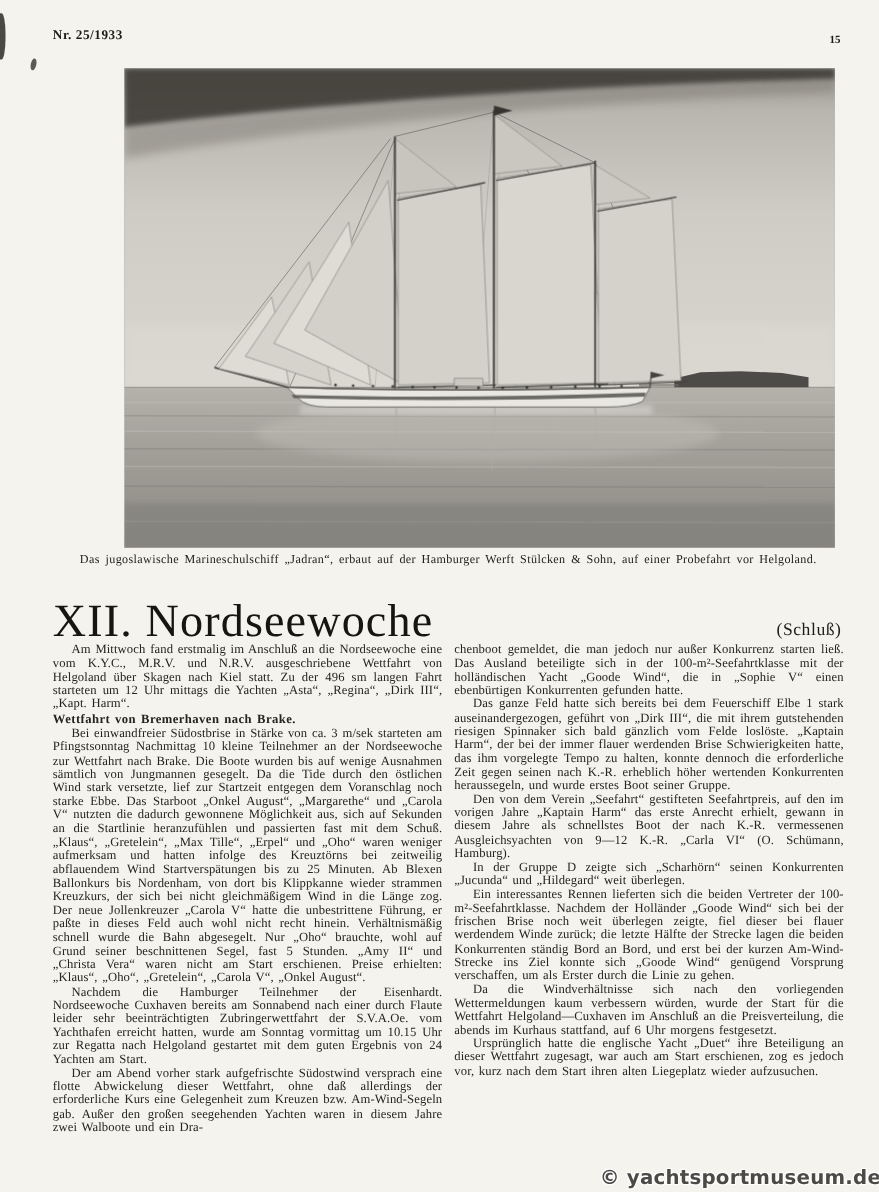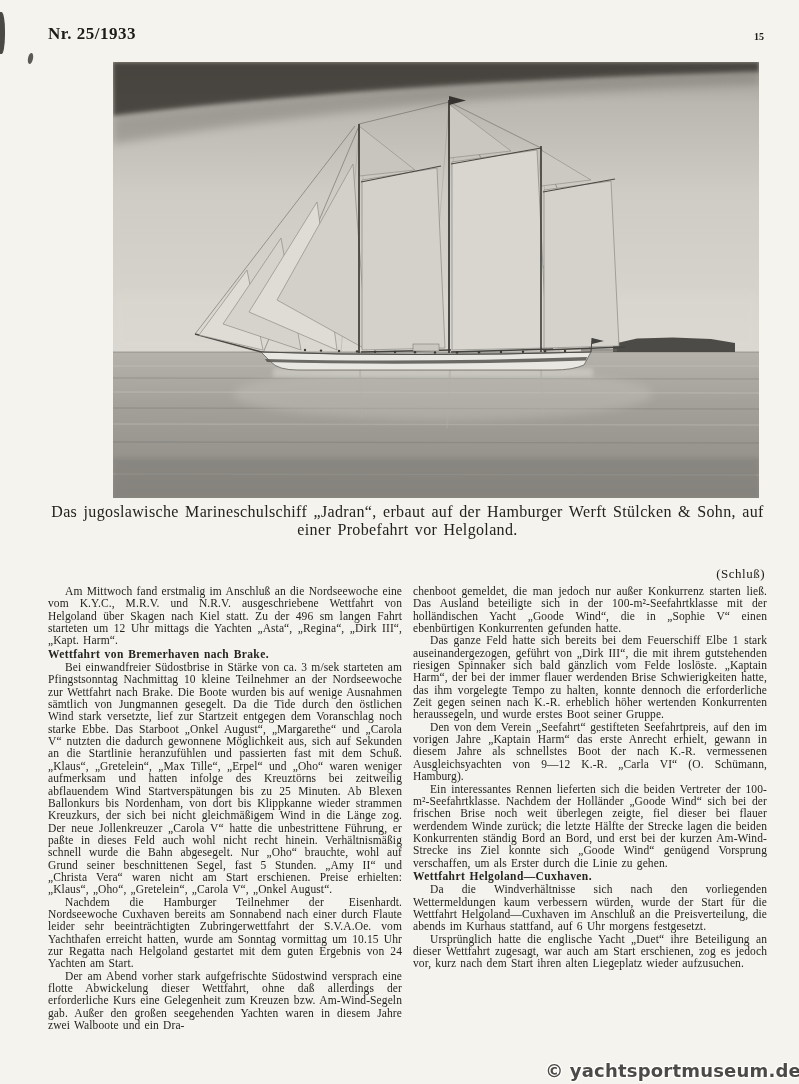--- a/index.html
+++ b/index.html
@@ -4,42 +4,42 @@
 <style>
   html,body{margin:0;padding:0;}
   body{
     width:799px;height:1084px;position:relative;overflow:hidden;
     background:#f5f3ed;
     font-family:"Liberation Serif","DejaVu Serif",serif;
     color:#1e1c18;
   }
   
   .pagehead{position:absolute;top:24px;left:48px;right:33px;height:22px;}
-  .issue{position:absolute;left:0;top:0;font-size:17px;font-weight:bold;letter-spacing:.5px;}
+  .issue{position:absolute;left:0;top:0;font-size:12px;font-weight:bold;letter-spacing:.5px;}
   .pageno{position:absolute;right:2px;top:7px;font-size:10px;font-weight:bold;}
   
   .photo{
     position:absolute;left:113px;top:62px;width:646px;height:436px;
     background:#cfccc5;overflow:hidden;
     box-shadow:inset 0 0 46px rgba(55,53,48,.28);
   }
   .photo svg{display:block;}
   
   .caption{
     position:absolute;top:503px;left:40px;right:24px;
-    text-align:center;font-size:16px;letter-spacing:.35px;word-spacing:2px;color:#24221e;
+    text-align:center;font-size:11px;letter-spacing:.35px;word-spacing:2px;color:#24221e;
   }
   
   .titlebar{position:absolute;top:534px;left:48px;right:33px;height:52px;}
   .title{
     position:absolute;left:0;bottom:0;
     font-size:42px;letter-spacing:1px;font-weight:normal;line-height:1;
     color:#171511;
   }
-  .title-suffix{position:absolute;right:1px;bottom:4px;font-size:13px;letter-spacing:.5px;}
+  .title-suffix{position:absolute;right:1px;bottom:4px;font-size:16px;letter-spacing:.5px;}
   
   .columns{
     position:absolute;top:585px;left:48px;right:32px;bottom:0;
     display:flex;gap:11px;overflow:hidden;
   }
   .col{width:354px;overflow:hidden;
     font-size:11.5px;line-height:12.35px;text-align:justify;
     letter-spacing:.1px;word-spacing:1.2px;color:#262420;}
   .col p{margin:0;}
   .para.indent{text-indent:17px;}
@@ -188,37 +188,38 @@
         <circle cx="410" cy="289.7" r="1.2"></circle>
       <circle cx="432" cy="289.3" r="1.2"></circle>
         <circle cx="452" cy="289" r="1.2"></circle>
     </g>
   </svg>
 </div>
 
 <div class="caption">Das jugoslawische Marineschulschiff „Jadran“, erbaut auf der Hamburger Werft Stülcken &amp; Sohn, auf einer Probefahrt vor Helgoland.</div>
 
 <div class="titlebar">
+  <div class="title">XII. Nordseewoche</div>
   <div class="title-suffix">(Schluß)</div>
 </div>
 
 <div class="columns">
   <div class="col">
 
   <p class="para indent"><span class="txt">Am Mittwoch fand erstmalig im Anschluß an die Nordseewoche eine vom K.Y.C., M.R.V. und N.R.V. ausgeschriebene Wettfahrt von Helgoland über Skagen nach Kiel statt. Zu der 496 sm langen Fahrt starteten um 12 Uhr mittags die Yachten „Asta“, „Regina“, „Dirk III“, „Kapt. Harm“.</span></p>
       <p class="subhead"><span class="txt">Wettfahrt von Bremerhaven nach Brake.</span></p>
       <p class="para indent"><span class="txt">Bei einwandfreier Südostbrise in Stärke von ca. 3 m/sek starteten am Pfingstsonntag Nachmittag 10 kleine Teilnehmer an der Nordseewoche zur Wettfahrt nach Brake. Die Boote wurden bis auf wenige Ausnahmen sämtlich von Jungmannen gesegelt. Da die Tide durch den östlichen Wind stark versetzte, lief zur Startzeit entgegen dem Voranschlag noch starke Ebbe. Das Starboot „Onkel August“, „Margarethe“ und „Carola V“ nutzten die dadurch gewonnene Möglichkeit aus, sich auf Sekunden an die Startlinie heranzufühlen und passierten fast mit dem Schuß. „Klaus“, „Gretelein“, „Max Tille“, „Erpel“ und „Oho“ waren weniger aufmerksam und hatten infolge des Kreuztörns bei zeitweilig abflauendem Wind Startverspätungen bis zu 25 Minuten. Ab Blexen Ballonkurs bis Nordenham, von dort bis Klippkanne wieder strammen Kreuzkurs, der sich bei nicht gleichmäßigem Wind in die Länge zog. Der neue Jollenkreuzer „Carola V“ hatte die unbestrittene Führung, er paßte in dieses Feld auch wohl nicht recht hinein. Verhältnismäßig schnell wurde die Bahn abgesegelt. Nur „Oho“ brauchte, wohl auf Grund seiner beschnittenen Segel, fast 5 Stunden. „Amy II“ und „Christa Vera“ waren nicht am Start erschienen. Preise erhielten: „Klaus“, „Oho“, „Gretelein“, „Carola V“, „Onkel August“.</span><span class="sig">Eisenhardt.</span></p>
       <p class="para indent"><span class="txt">Nachdem die Hamburger Teilnehmer der Nordseewoche Cuxhaven bereits am Sonnabend nach einer durch Flaute leider sehr beeinträchtigten Zubringerwettfahrt der S.V.A.Oe. vom Yachthafen erreicht hatten, wurde am Sonntag vormittag um 10.15 Uhr zur Regatta nach Helgoland gestartet mit dem guten Ergebnis von 24 Yachten am Start.</span></p>
       <p class="para indent"><span class="txt">Der am Abend vorher stark aufgefrischte Südostwind versprach eine flotte Abwickelung dieser Wettfahrt, ohne daß allerdings der erforderliche Kurs eine Gelegenheit zum Kreuzen bzw. Am-Wind-Segeln gab. Außer den großen seegehenden Yachten waren in diesem Jahre zwei Walboote und ein Dra-</span></p>
     </div>
   <div class="col">
 
   <p class="para"><span class="txt">chenboot gemeldet, die man jedoch nur außer Konkurrenz starten ließ. Das Ausland beteiligte sich in der 100-m²-Seefahrtklasse mit der holländischen Yacht „Goode Wind“, die in „Sophie V“ einen ebenbürtigen Konkurrenten gefunden hatte.</span></p>
       <p class="para indent"><span class="txt">Das ganze Feld hatte sich bereits bei dem Feuerschiff Elbe 1 stark auseinandergezogen, geführt von „Dirk III“, die mit ihrem gutstehenden riesigen Spinnaker sich bald gänzlich vom Felde loslöste. „Kaptain Harm“, der bei der immer flauer werdenden Brise Schwierigkeiten hatte, das ihm vorgelegte Tempo zu halten, konnte dennoch die erforderliche Zeit gegen seinen nach K.-R. erheblich höher wertenden Konkurrenten heraussegeln, und wurde erstes Boot seiner Gruppe.</span></p>
       <p class="para indent"><span class="txt">Den von dem Verein „Seefahrt“ gestifteten Seefahrtpreis, auf den im vorigen Jahre „Kaptain Harm“ das erste Anrecht erhielt, gewann in diesem Jahre als schnellstes Boot der nach K.-R. vermessenen Ausgleichsyachten von 9—12 K.-R. „Carla VI“ (O. Schümann, Hamburg).</span></p>
+      <p class="para indent"><span class="txt">In der Gruppe D zeigte sich „Scharhörn“ seinen Konkurrenten „Jucunda“ und „Hildegard“ weit überlegen.</span></p>
       <p class="para indent"><span class="txt">Ein interessantes Rennen lieferten sich die beiden Vertreter der 100-m²-Seefahrtklasse. Nachdem der Holländer „Goode Wind“ sich bei der frischen Brise noch weit überlegen zeigte, fiel dieser bei flauer werdendem Winde zurück; die letzte Hälfte der Strecke lagen die beiden Konkurrenten ständig Bord an Bord, und erst bei der kurzen Am-Wind-Strecke ins Ziel konnte sich „Goode Wind“ genügend Vorsprung verschaffen, um als Erster durch die Linie zu gehen.</span></p>
-      <p class="subhead"><span class="txt">Wettfahrt Helgoland—Cuxhaven.</span></p>
       <p class="para indent"><span class="txt">Da die Windverhältnisse sich nach den vorliegenden Wettermeldungen kaum verbessern würden, wurde der Start für die Wettfahrt Helgoland—Cuxhaven im Anschluß an die Preisverteilung, die abends im Kurhaus stattfand, auf 6 Uhr morgens festgesetzt.</span></p>
       <p class="para indent"><span class="txt">Ursprünglich hatte die englische Yacht „Duet“ ihre Beteiligung an dieser Wettfahrt zugesagt, war auch am Start erschienen, zog es jedoch vor, kurz nach dem Start ihren alten Liegeplatz wieder aufzusuchen.</span></p>
     </div>
 </div>
 
 <div class="watermark">© yachtsportmuseum.de</div>
 
 </body></html>

